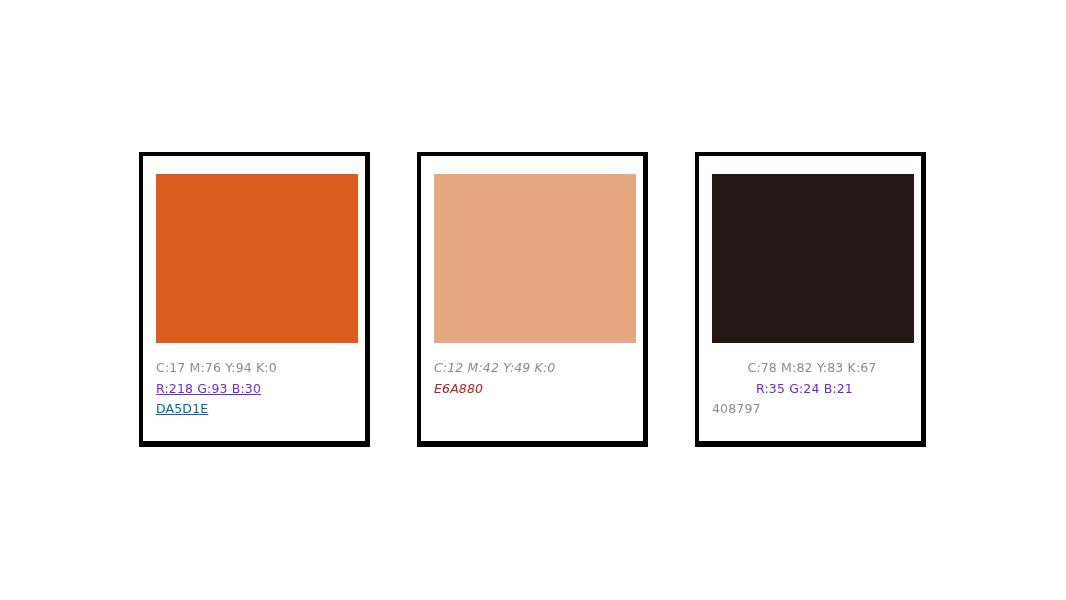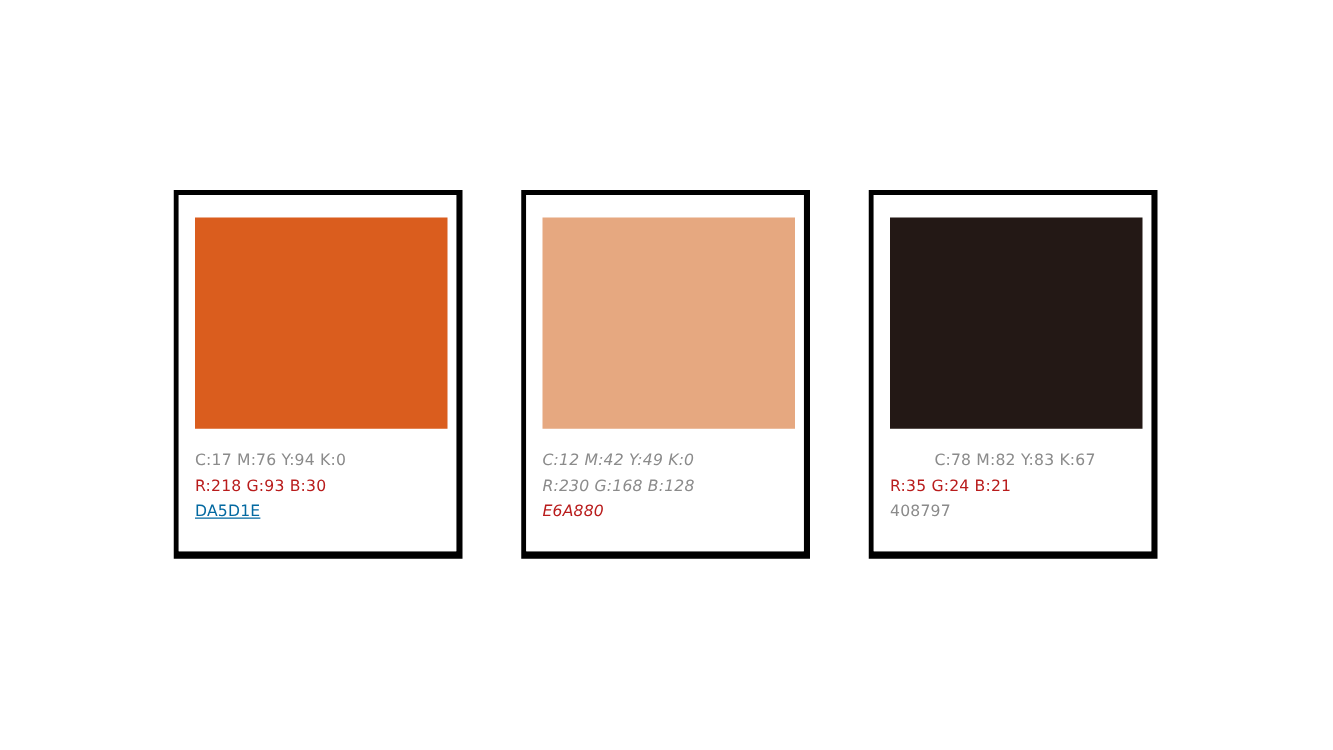--- a/index.html
+++ b/index.html
@@ -81,41 +81,40 @@
 </head>
 <body style="background: rgb(255, 255, 255);">
 
 <div id="palette-board">
 
   <div class="swatch-card" id="swatch-card-1">
     <div class="card-inner">
       <div class="color-block" style="background: rgb(218, 93, 30);"></div>
       <div class="color-info">
         <span class="info-line" style="color: rgb(139, 139, 139);">C:17  M:76  Y:94  K:0</span>
-        <span class="info-line" style="color: #b91c1c;">R:218  G:93  B:30</span>
+        <span class="info-line" style="color: #6d28d9; text-decoration: underline;">R:218  G:93  B:30</span>
         <span class="info-line-hex" style="color: #0369a1; text-decoration: underline;">DA5D1E</span>
       </div>
     </div>
   </div>
 
   <div class="swatch-card" id="swatch-card-2">
     <div class="card-inner">
       <div class="color-block" style="background: rgb(230, 168, 128);"></div>
       <div class="color-info">
         <span class="info-line" style="color: rgb(139, 139, 139);">C:12  M:42  Y:49  K:0</span>
-        <span class="info-line" style="color: rgb(139, 139, 139);">R:230  G:168  B:128</span>
         <span class="info-line-hex" style="color: #b91c1c;">E6A880</span>
       </div>
     </div>
   </div>
 
   <div class="swatch-card" id="swatch-card-3">
     <div class="card-inner">
       <div class="color-block" style="background: rgb(35, 24, 21);"></div>
       <div class="color-info">
         <span class="info-line" style="color: rgb(139, 139, 139); text-align: center;">C:78  M:82  Y:83  K:67</span>
-        <span class="info-line" style="color: #b91c1c;">R:35  G:24  B:21</span>
+        <span class="info-line" style="color: #6d28d9; margin-left: 44px;">R:35  G:24  B:21</span>
         <span class="info-line-hex" style="color: rgb(139, 139, 139);">408797</span>
       </div>
     </div>
   </div>
 
 </div>
 
 </body></html>

